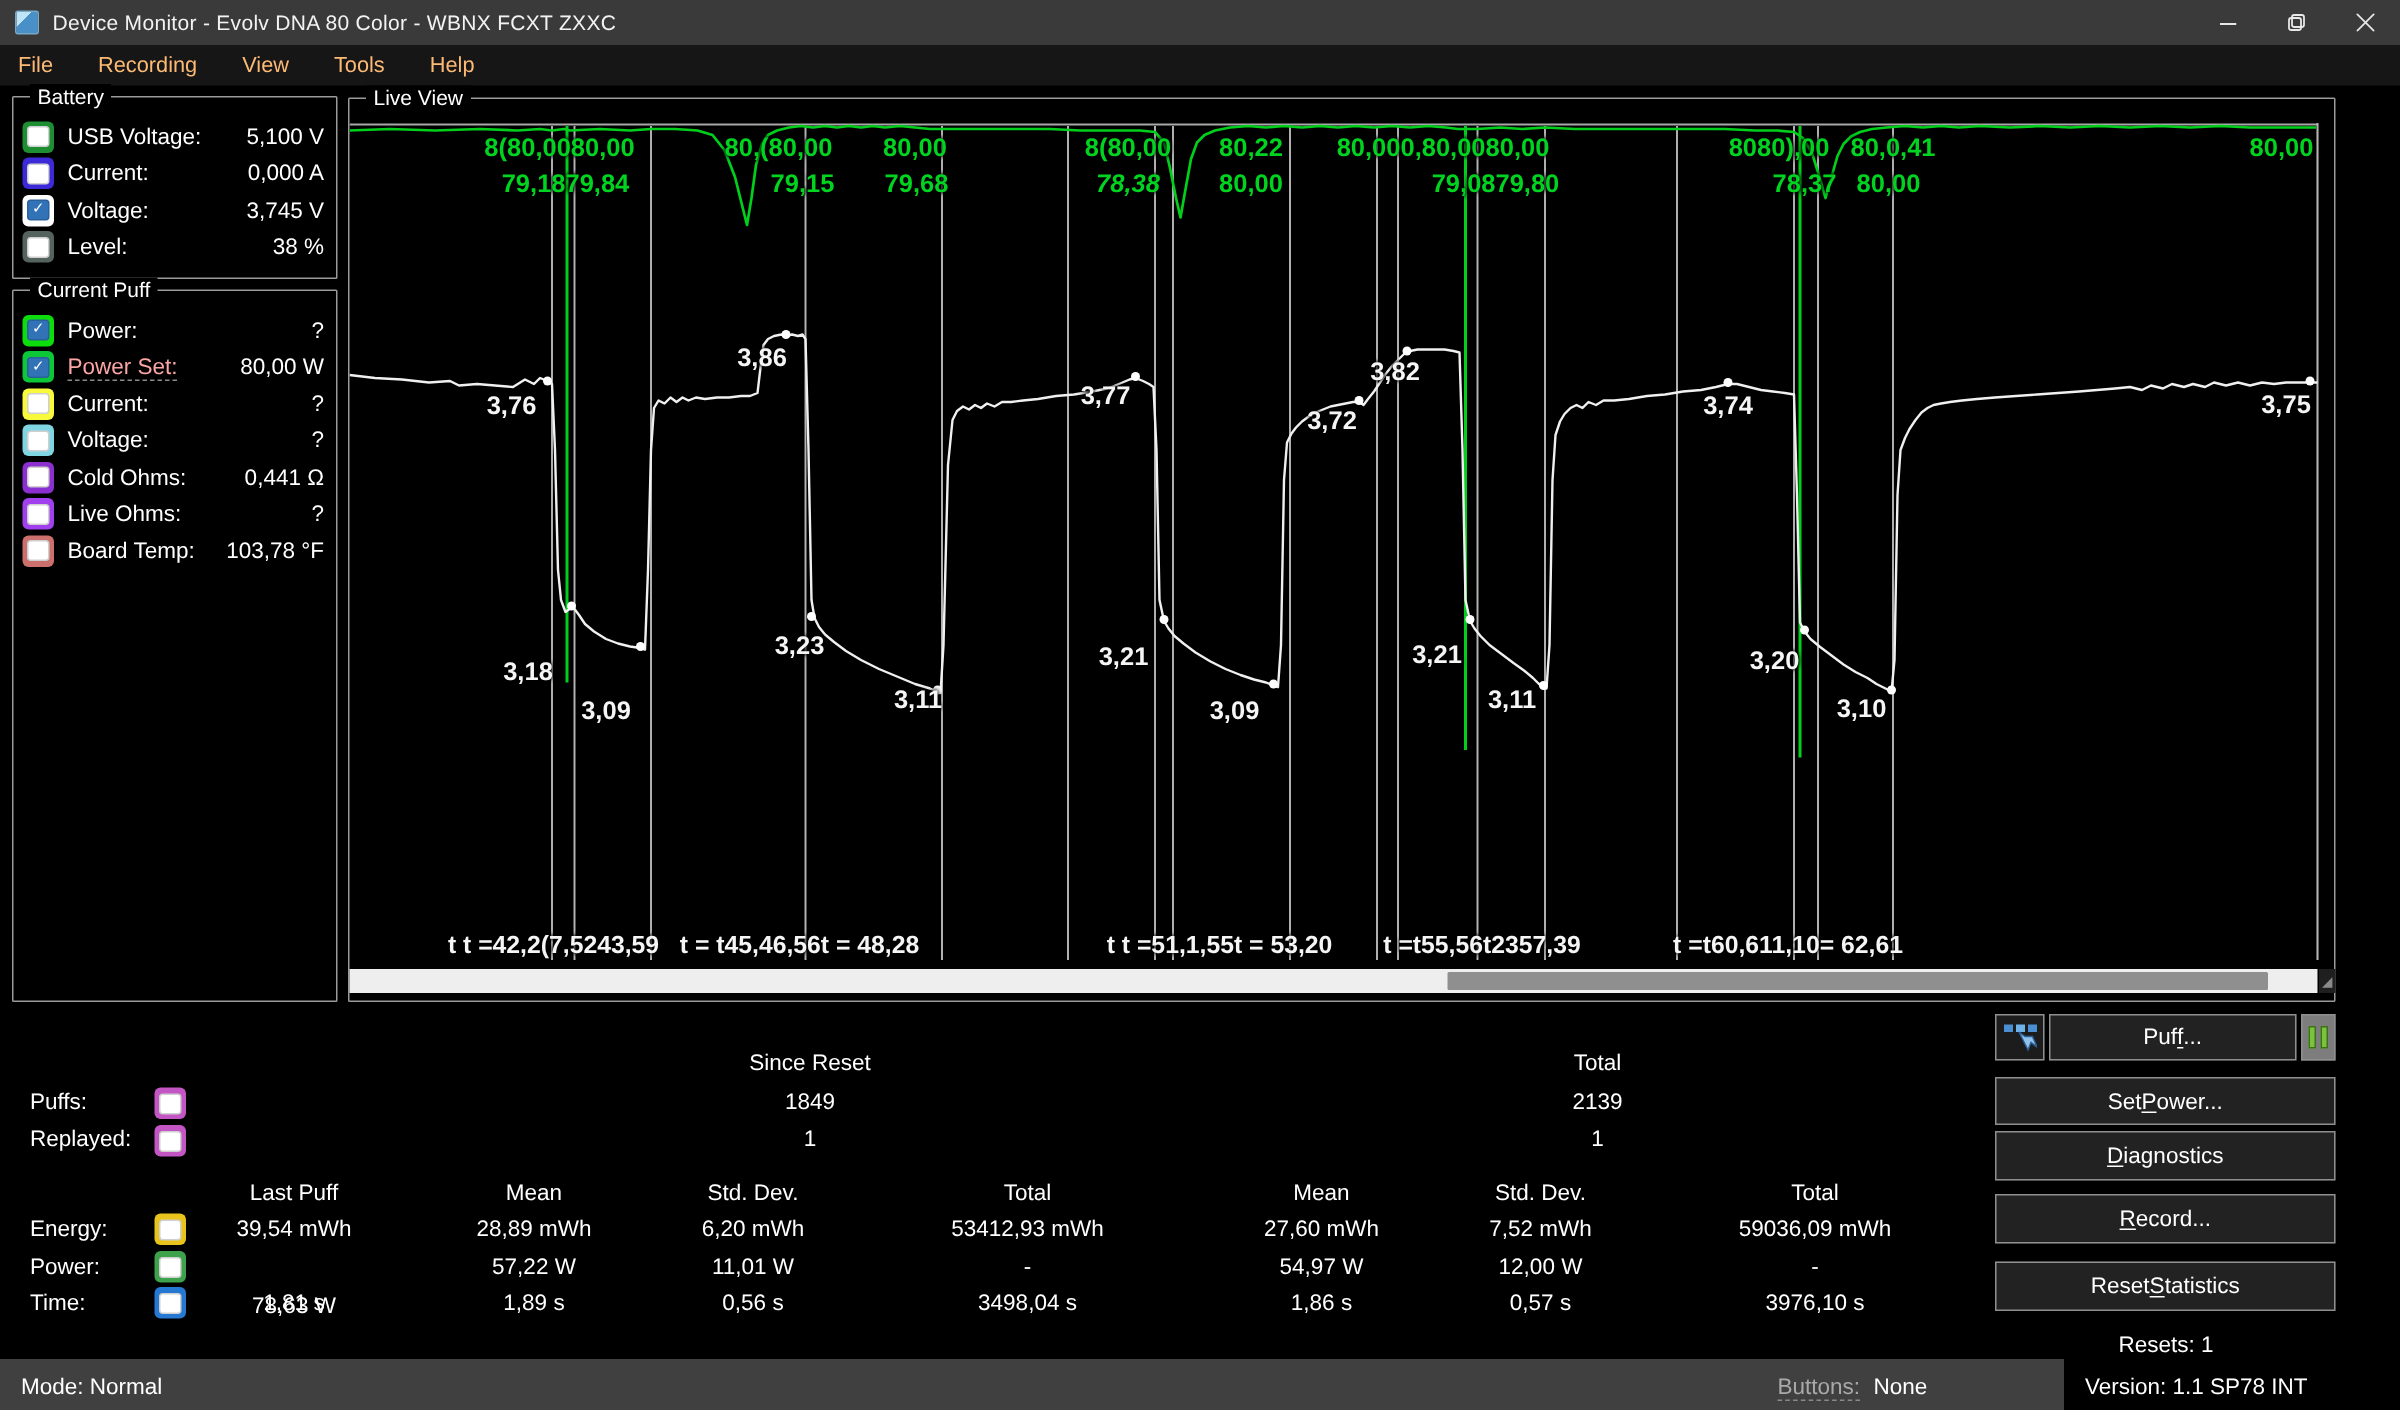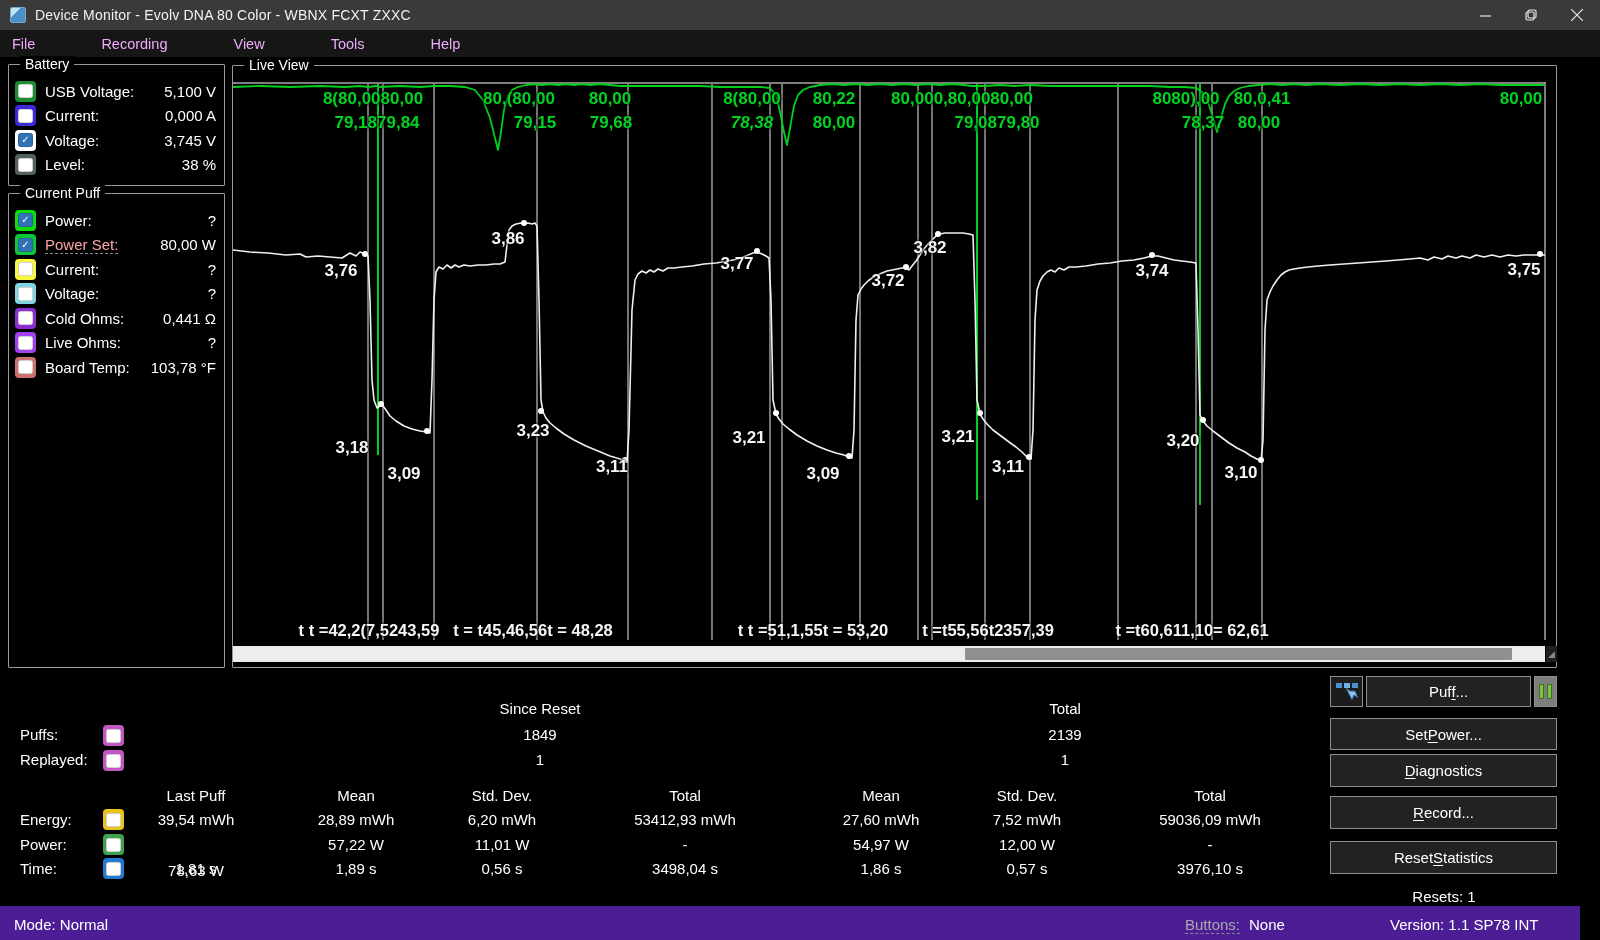--- a/index.html
+++ b/index.html
@@ -11,21 +11,21 @@
   .titlebar { position:absolute; left:0; top:0; width:1600px; height:30px; background:#3a3a3a; display:flex; align-items:center; }
   .titlebar-icon { width:16px; height:16px; margin-left:10px; border-radius:2px;
     background:linear-gradient(135deg,#bfe3f7 0 35%, #4a90c8 35% 100%); border:1px solid #7aa8c8; }
   .titlebar-title { margin-left:9px; font-size:14px; color:#f2f2f2; letter-spacing:.2px; }
   .win-controls { margin-left:auto; display:flex; height:30px; }
   .win-btn { width:46px; height:30px; display:flex; align-items:center; justify-content:center; }
   .win-btn svg { stroke:#e8e8e8; stroke-width:1.2; fill:none; }
 
   
   .menubar { position:absolute; left:0; top:30px; width:1600px; height:27px; background:#161616; display:flex; align-items:center; }
-  .menu-item { color:#f0abfc; font-size:14.5px; padding:0 33px; height:27px; display:flex; align-items:center; }
+  .menu-item { color:#fdba74; font-size:14.5px; padding:0 15px; height:27px; display:flex; align-items:center; }
   .menu-item:first-child { padding-left:12px; }
 
   
   .groupbox { position:absolute; border:1px solid #9a9a9a; border-radius:1px; }
   .groupbox-label { position:absolute; top:-9px; left:11px; background:#000; padding:0 5px; font-size:14px; color:#fff; white-space:nowrap; }
 
   
   .rows { position:absolute; left:6px; right:8px; top:14px; }
   .vrow { display:flex; align-items:center; height:24.5px; }
   .swatch { width:21px; height:21px; border-radius:4px; display:flex; align-items:center; justify-content:center; flex:0 0 21px; }
@@ -53,21 +53,21 @@
   
   .action-btn { position:absolute; background:#222; border:1px solid #8f8f8f; color:#fff; font-size:15px; display:flex; align-items:center; justify-content:center; white-space:nowrap; }
   .action-btn u { text-underline-offset:2px; }
   .tool-btn { position:absolute; background:#1c1c1c; border:1px solid #8f8f8f; display:flex; align-items:center; justify-content:center; }
   .pause-btn { background:#7d7d7d; }
   .pause-bars { display:flex; gap:3px; }
   .pause-bars i { display:block; width:5px; height:15px; background:#79c33f; border:1px solid #3f6f1c; }
   .resets-label { position:absolute; transform:translateX(-50%); font-size:15px; color:#fff; white-space:nowrap; }
 
   
-  .statusbar { position:absolute; left:0; top:906px; width:1580px; height:34px; background:#4c1d95; }
+  .statusbar { position:absolute; left:0; top:906px; width:1376px; height:34px; background:#404040; }
   .sb-item { position:absolute; font-size:15px; color:#fff; white-space:nowrap; }
   .sb-link { color:#a9a9a9; border-bottom:1px dashed #8a8a8a; }
 </style>
 </head>
 <body>
 
 <div id="app">
 
   <div class="titlebar">
     <div class="titlebar-icon"></div>

